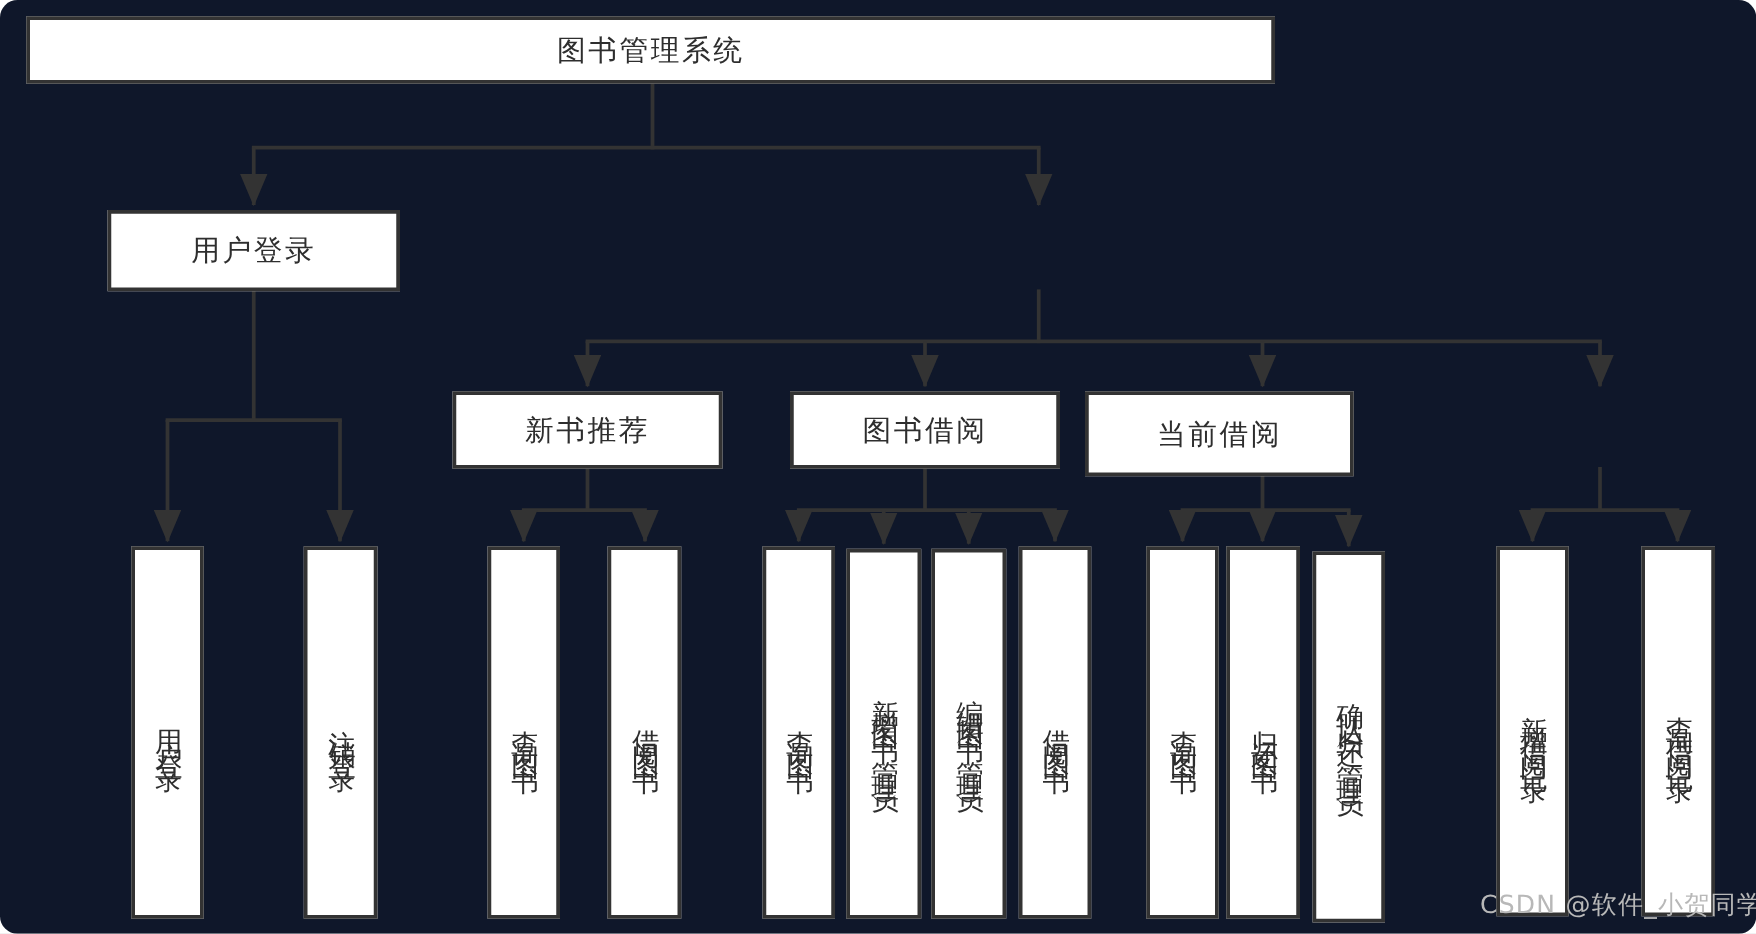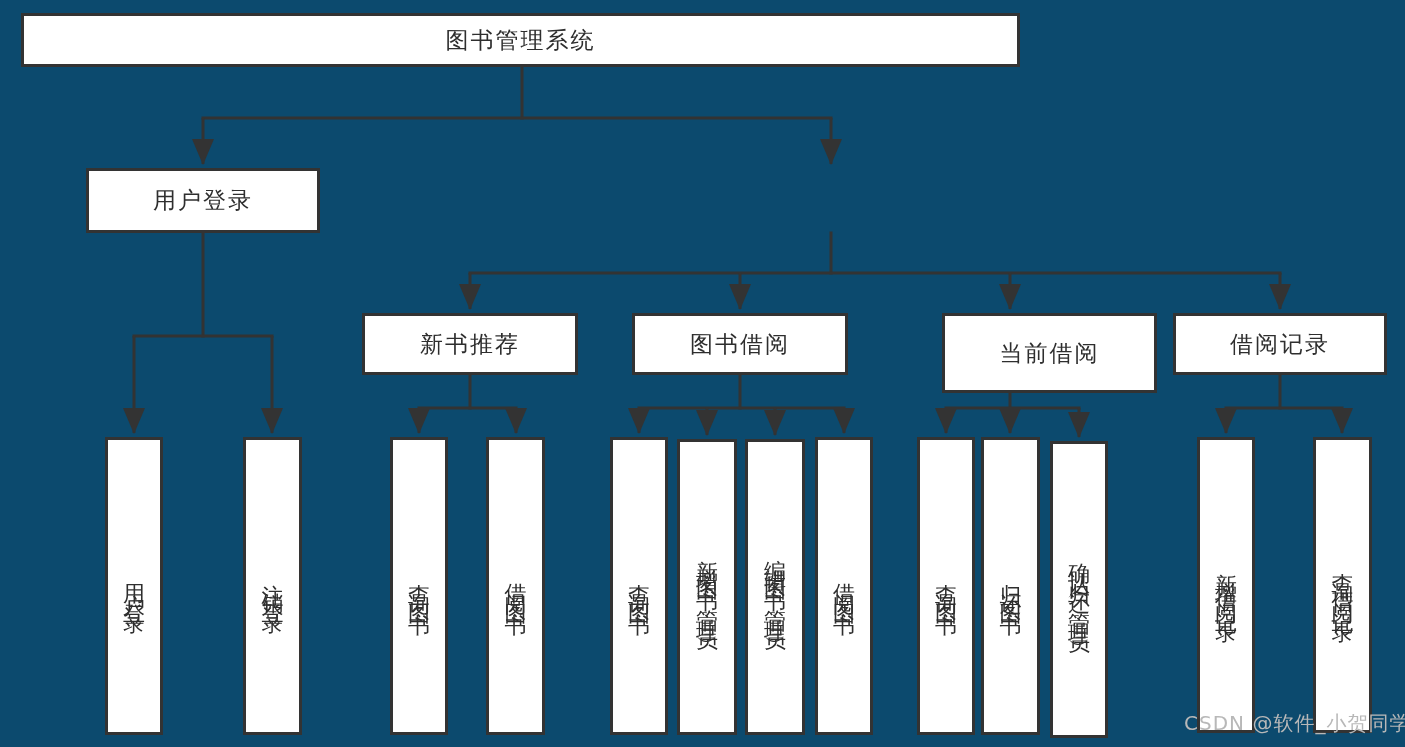--- a/index.html
+++ b/index.html
@@ -1,19 +1,20 @@
 <!DOCTYPE html>
 <html><head>
 <meta charset="utf-8">
 <style>
   html,body { margin:0; padding:0; background:#ffffff; }
   #canvas {
     position:relative; width:1405px; height:747px;
-    background:#0c4a6e; overflow:hidden;
+    background:#0f172a; overflow:hidden;
     font-family:"DejaVu Sans", sans-serif;
+    border-radius:14px;
   }
   #wires { position:absolute; left:0; top:0; width:1405px; height:747px; }
   .box {
     position:absolute; background:#ffffff;
     border:3px solid #333333; box-sizing:border-box;
     display:flex; align-items:center; justify-content:center;
   }
   .hbox span {
     font-size:23px; letter-spacing:2px; color:#2e2e2e; white-space:nowrap;
   }
@@ -21,21 +22,21 @@
     writing-mode:vertical-rl; text-orientation:mixed;
     font-size:22px; letter-spacing:10px; color:#2e2e2e;
     line-height:1;
   }
   
   #n-root           { left:21px;   top:13px;  width:999px; height:54px; }
   #n-user-login     { left:86px;   top:168px; width:234px; height:65px; }
   #n-book-mgmt      { left:712px;  top:168px; width:238px; height:65px; }
   #n-new-book       { left:362px;  top:313px; width:216px; height:62px; }
   #n-book-borrow    { left:632px;  top:313px; width:216px; height:62px; }
-  #n-current-borrow { left:942px;  top:313px; width:215px; height:80px; }
+  #n-current-borrow { left:868px;  top:313px; width:215px; height:68px; }
   #n-borrow-records { left:1173px; top:313px; width:214px; height:62px; }
   #l-user-login { left:105px;  top:437px; width:58px; height:298px; }
   #l-logout     { left:243px;  top:437px; width:59px; height:298px; }
   #l-nb-query   { left:390px;  top:437px; width:58px; height:298px; }
   #l-nb-borrow  { left:486px;  top:437px; width:59px; height:298px; }
   #l-bb-query   { left:610px;  top:437px; width:58px; height:298px; }
   #l-bb-add     { left:677px;  top:439px; width:60px; height:296px; }
   #l-bb-edit    { left:745px;  top:439px; width:60px; height:296px; }
   #l-bb-borrow  { left:815px;  top:437px; width:58px; height:298px; }
   #l-cb-query   { left:917px;  top:437px; width:58px; height:298px; }
@@ -113,23 +114,20 @@
 
   <div class="box hbox" id="n-book-borrow">
     <span>图书借阅</span>
   </div>
   <div class="box hbox" id="n-new-book">
     <span>新书推荐</span>
   </div>
   <div class="box hbox" id="n-current-borrow">
     <span>当前借阅</span>
   </div>
-  <div class="box hbox" id="n-borrow-records">
-    <span>借阅记录</span>
-  </div>
 
   <div class="box vbox" id="l-user-login">
     <span class="vtext">用户登录</span>
   </div>
   <div class="box vbox" id="l-logout">
     <span class="vtext">注销登录</span>
   </div>
   <div class="box vbox" id="l-nb-query">
     <span class="vtext">查询图书</span>
   </div>

